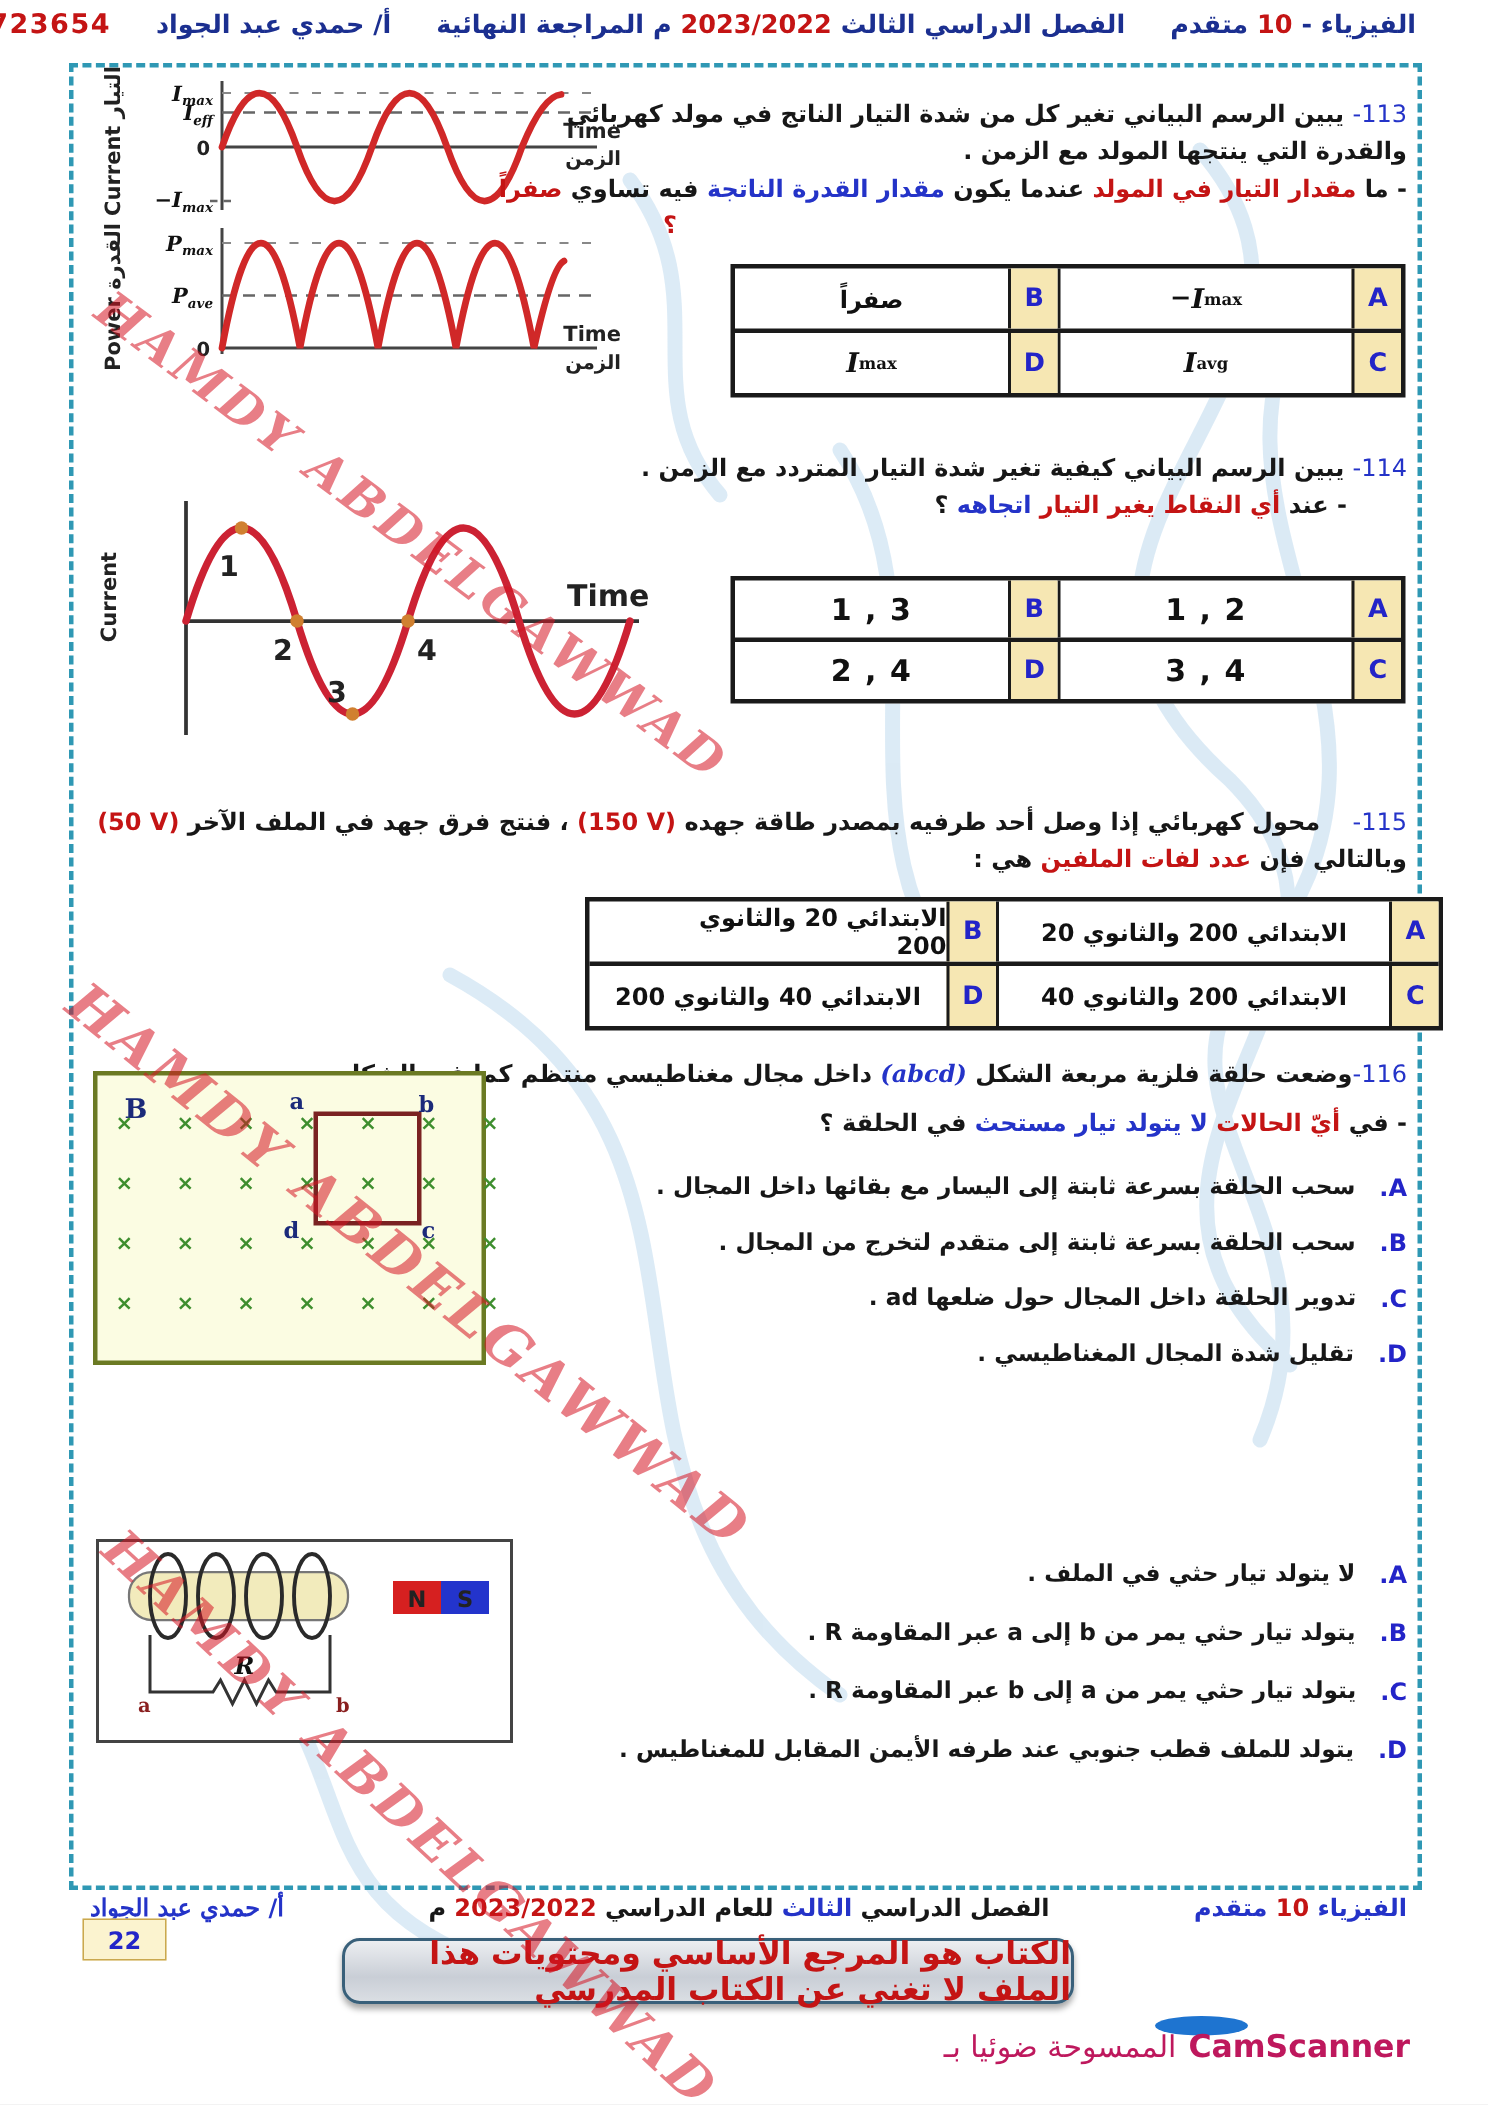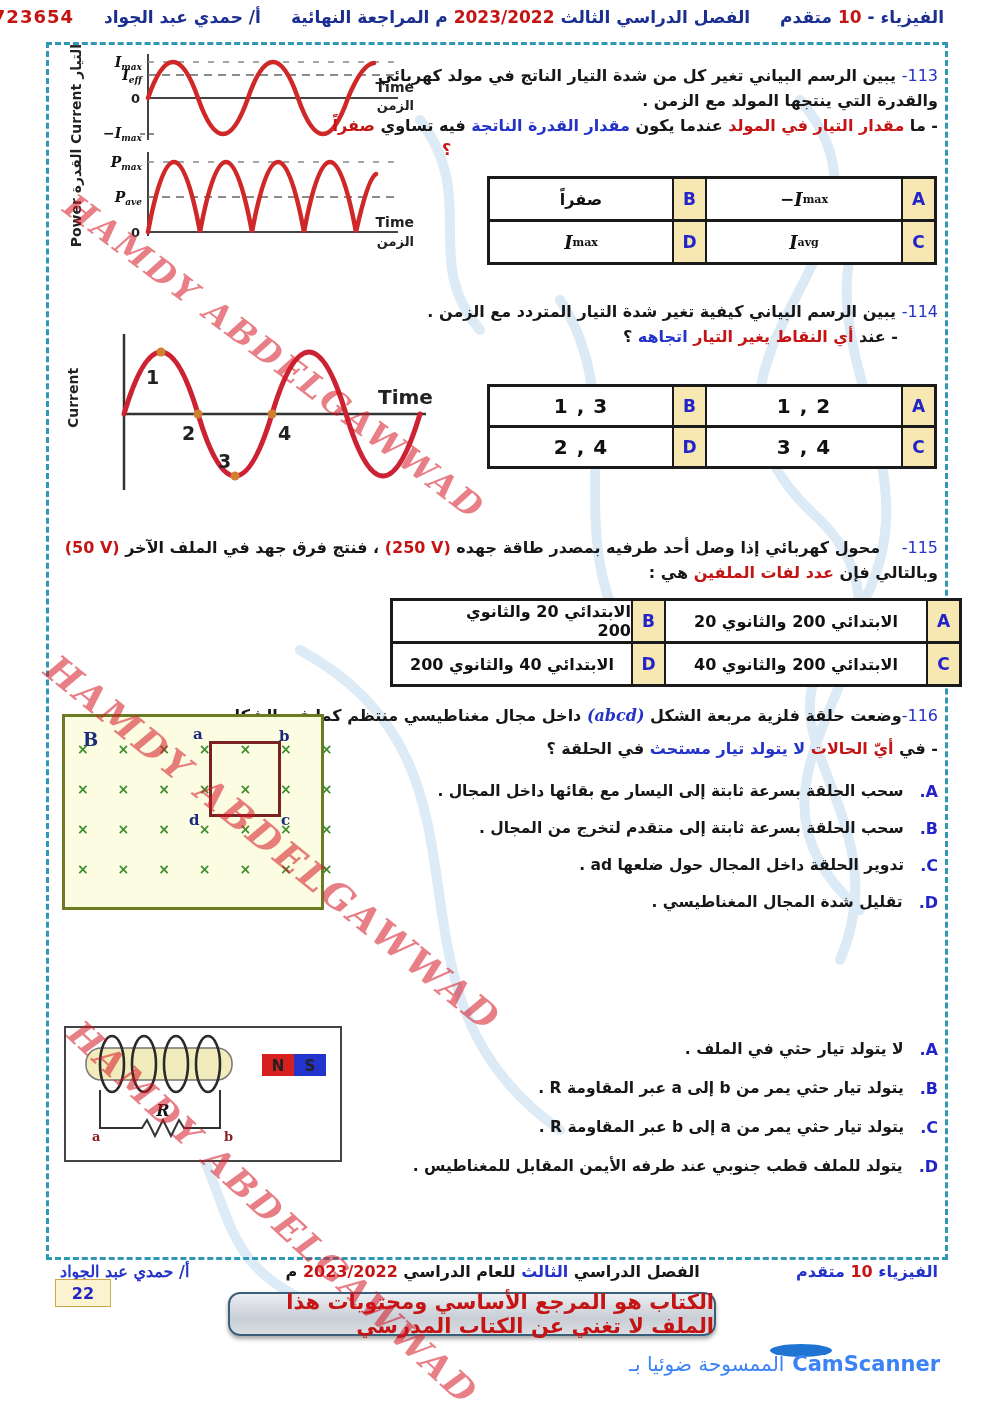--- a/index.html
+++ b/index.html
@@ -62,21 +62,21 @@
   #footline{left:60px;top:1262px;width:878px;display:flex;direction:rtl;justify-content:space-between;
             align-items:baseline;font-weight:bold;font-size:16px;color:#171717;z-index:2;}
   #pagebox{left:55px;top:1279px;width:54px;height:26px;background:#fbf3cf;border:1.5px solid #caa84f;
            display:flex;align-items:center;justify-content:center;color:#2324c8;
            font-weight:bold;font-size:16px;z-index:2;}
   #banner{left:228px;top:1292px;width:484px;height:40px;border:2px solid #39607a;border-radius:12px;
           background:linear-gradient(180deg,#eceef1 0%,#c9ced6 60%,#dadee3 100%);
           box-shadow:0 3px 4px rgba(0,0,0,0.35);display:flex;align-items:center;justify-content:center;
           color:#c41414;font-weight:bold;font-size:21px;direction:rtl;z-index:2;}
   #camline{left:540px;top:1352px;width:400px;display:flex;direction:ltr;justify-content:flex-end;
-           align-items:flex-start;gap:8px;font-size:20px;color:#3b82f6;z-index:2;}
+           align-items:flex-start;gap:8px;font-size:20px;color:#be185d;z-index:2;}
   #camblob{left:770px;top:1344px;width:62px;height:13px;background:#1e74d0;border-radius:50%;z-index:1;}
   #brand{font-weight:bold;font-size:21px;}
 </style>
 </head>
 <body>
 
 <div id="page">
 
   <svg id="bluewm" class="abs" width="992" height="1403">
     <g stroke="#a8cde8" stroke-width="10" fill="none" opacity="0.40" stroke-linecap="round">
@@ -206,21 +206,21 @@
     </div>
     <div class="trow">
       <div class="tcell lcell">C</div>
       <div class="tcell ocell numcell" style="width:196px;">3 , 4</div>
       <div class="tcell lcell">D</div>
       <div class="tcell ocell numcell" style="width:182px;">2 , 4</div>
     </div>
   </div>
 
   <div class="abs qblock" style="left:60px;top:536px;width:878px;">
-    <div class="nowrap"><span class="qnum" style="margin-left:16px;">115-</span> <span>محول كهربائي إذا وصل أحد طرفيه بمصدر طاقة جهده </span><span class="red ltr">(250 V)</span><span> ، فنتج فرق جهد في الملف الآخر </span><span class="red ltr">(50 V)</span></div>
+    <div class="nowrap"><span class="qnum" style="margin-left:16px;">115-</span> <span>محول كهربائي إذا وصل أحد طرفيه بمصدر طاقة جهده </span><span class="red ltr">(150 V)</span><span> ، فنتج فرق جهد في الملف الآخر </span><span class="red ltr">(50 V)</span></div>
     <div style="margin-left:42px;"><span>وبالتالي فإن </span><span class="red">عدد لفات الملفين</span><span> هي :</span></div>
   </div>
 
   <div class="abs anstable h40" style="left:390px;top:598px;">
     <div class="trow">
       <div class="tcell lcell">A</div>
       <div class="tcell ocell" style="width:262px;">الابتدائي 200 والثانوي 20</div>
       <div class="tcell lcell">B</div>
       <div class="tcell ocell" style="width:198px;">الابتدائي 20 والثانوي 200</div>
     </div>

